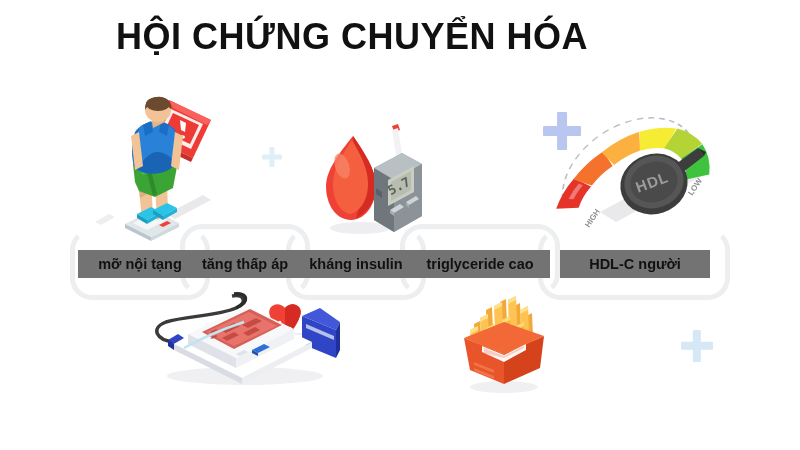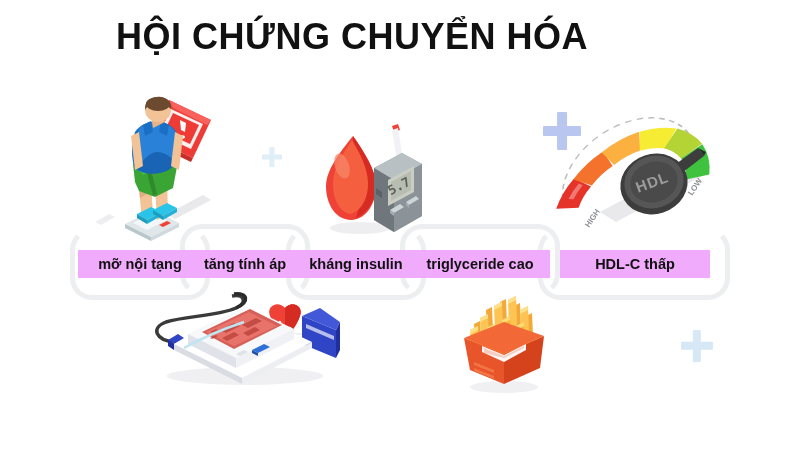--- a/index.html
+++ b/index.html
@@ -33,21 +33,21 @@
 
   
   .ribbon{position:absolute;left:70px;top:228px;width:660px;height:72px;}
   .seg{position:absolute;border:5px solid #eceef0;border-radius:22px;
        box-sizing:border-box;background:transparent;}
   .seg.up{border-top-color:transparent;}
   .seg.down{border-bottom-color:transparent;}
 
   .chip{position:absolute;display:flex;align-items:center;justify-content:center;
         font-size:14.5px;font-weight:bold;color:#111;white-space:nowrap;
-        background:#f0abfc;padding:0 6px;box-sizing:border-box;z-index:6;}
+        background:#737373;padding:0 6px;box-sizing:border-box;z-index:6;}
 
   
   .plus{position:absolute;}
   .plus i{position:absolute;background:currentColor;display:block;}
   .plus .h{left:0;top:50%;width:100%;height:26%;transform:translateY(-50%);border-radius:1px;}
   .plus .v{top:0;left:50%;height:100%;width:26%;transform:translateX(-50%);border-radius:1px;}
 
   
   .art{position:absolute;}
   .art svg{display:block;width:100%;height:100%;overflow:visible;}
@@ -205,30 +205,30 @@
     <div class="seg up" style="left:0px;top:0px;width:140px;height:72px;"></div>
     <div class="seg down" style="left:110px;top:-4px;width:130px;height:72px;"></div>
     <div class="seg up" style="left:216px;top:0px;width:140px;height:72px;"></div>
     <div class="seg down" style="left:330px;top:-4px;width:160px;height:72px;"></div>
     <div class="seg up" style="left:468px;top:0px;width:192px;height:72px;"></div>
 
     <div class="chip" style="left:8px;top:22px;width:124px;height:28px;">
       <span>mỡ nội tạng</span>
     </div>
     <div class="chip" style="left:118px;top:22px;width:114px;height:28px;">
-      <span>tăng tính áp</span>
+      <span>tăng thấp áp</span>
     </div>
     <div class="chip" style="left:226px;top:22px;width:120px;height:28px;">
       <span>kháng insulin</span>
     </div>
     <div class="chip" style="left:340px;top:22px;width:140px;height:28px;">
       <span>triglyceride cao</span>
     </div>
     <div class="chip" style="left:490px;top:22px;width:150px;height:28px;">
-      <span>HDL-C thấp</span>
+      <span>HDL-C người</span>
     </div>
   </div>
 
   <div class="art" style="left:140px;top:288px;width:200px;height:100px;">
     <svg viewBox="0 0 200 100">
       <ellipse cx="105" cy="88" rx="78" ry="9" fill="#f0f0f3"></ellipse>
 
       <path d="M34 54 C16 52 10 40 26 34 C46 28 78 28 96 20
                C108 14 104 6 92 8" fill="none" stroke="#3a3a3a" stroke-width="3.4"></path>
       <path d="M96 20 C110 14 108 4 94 6" fill="none" stroke="#2b2b2b" stroke-width="3.4"></path>

